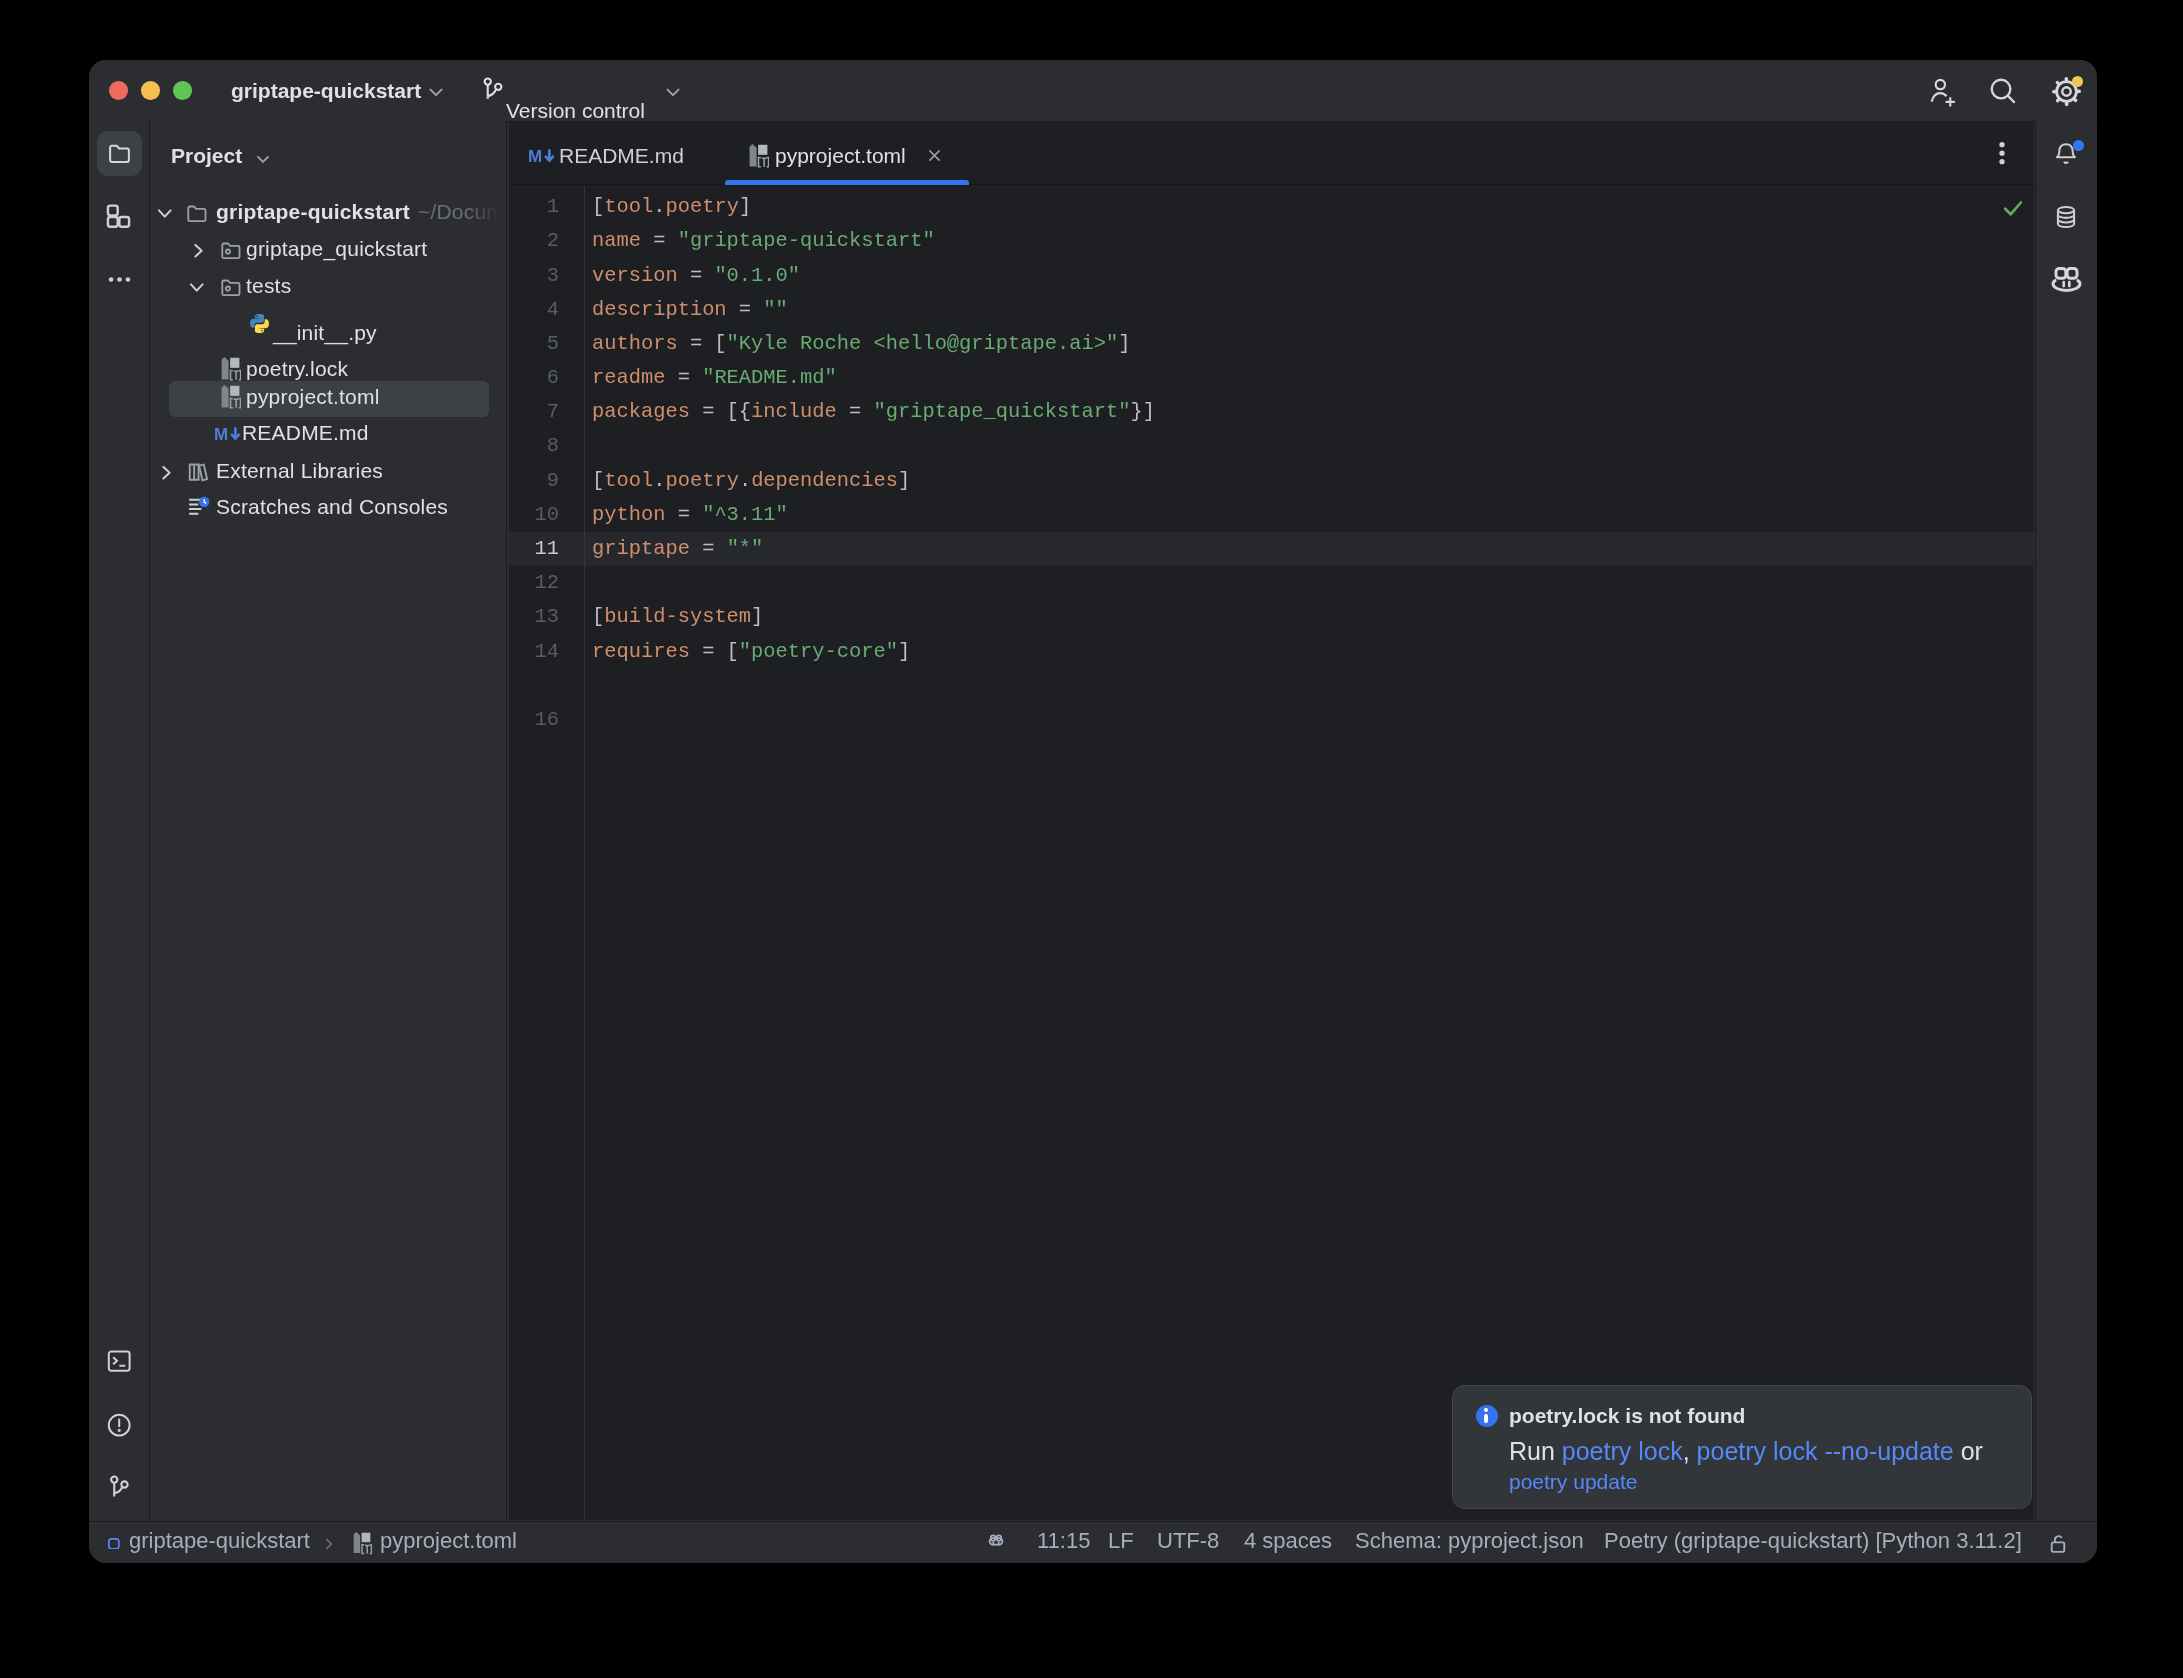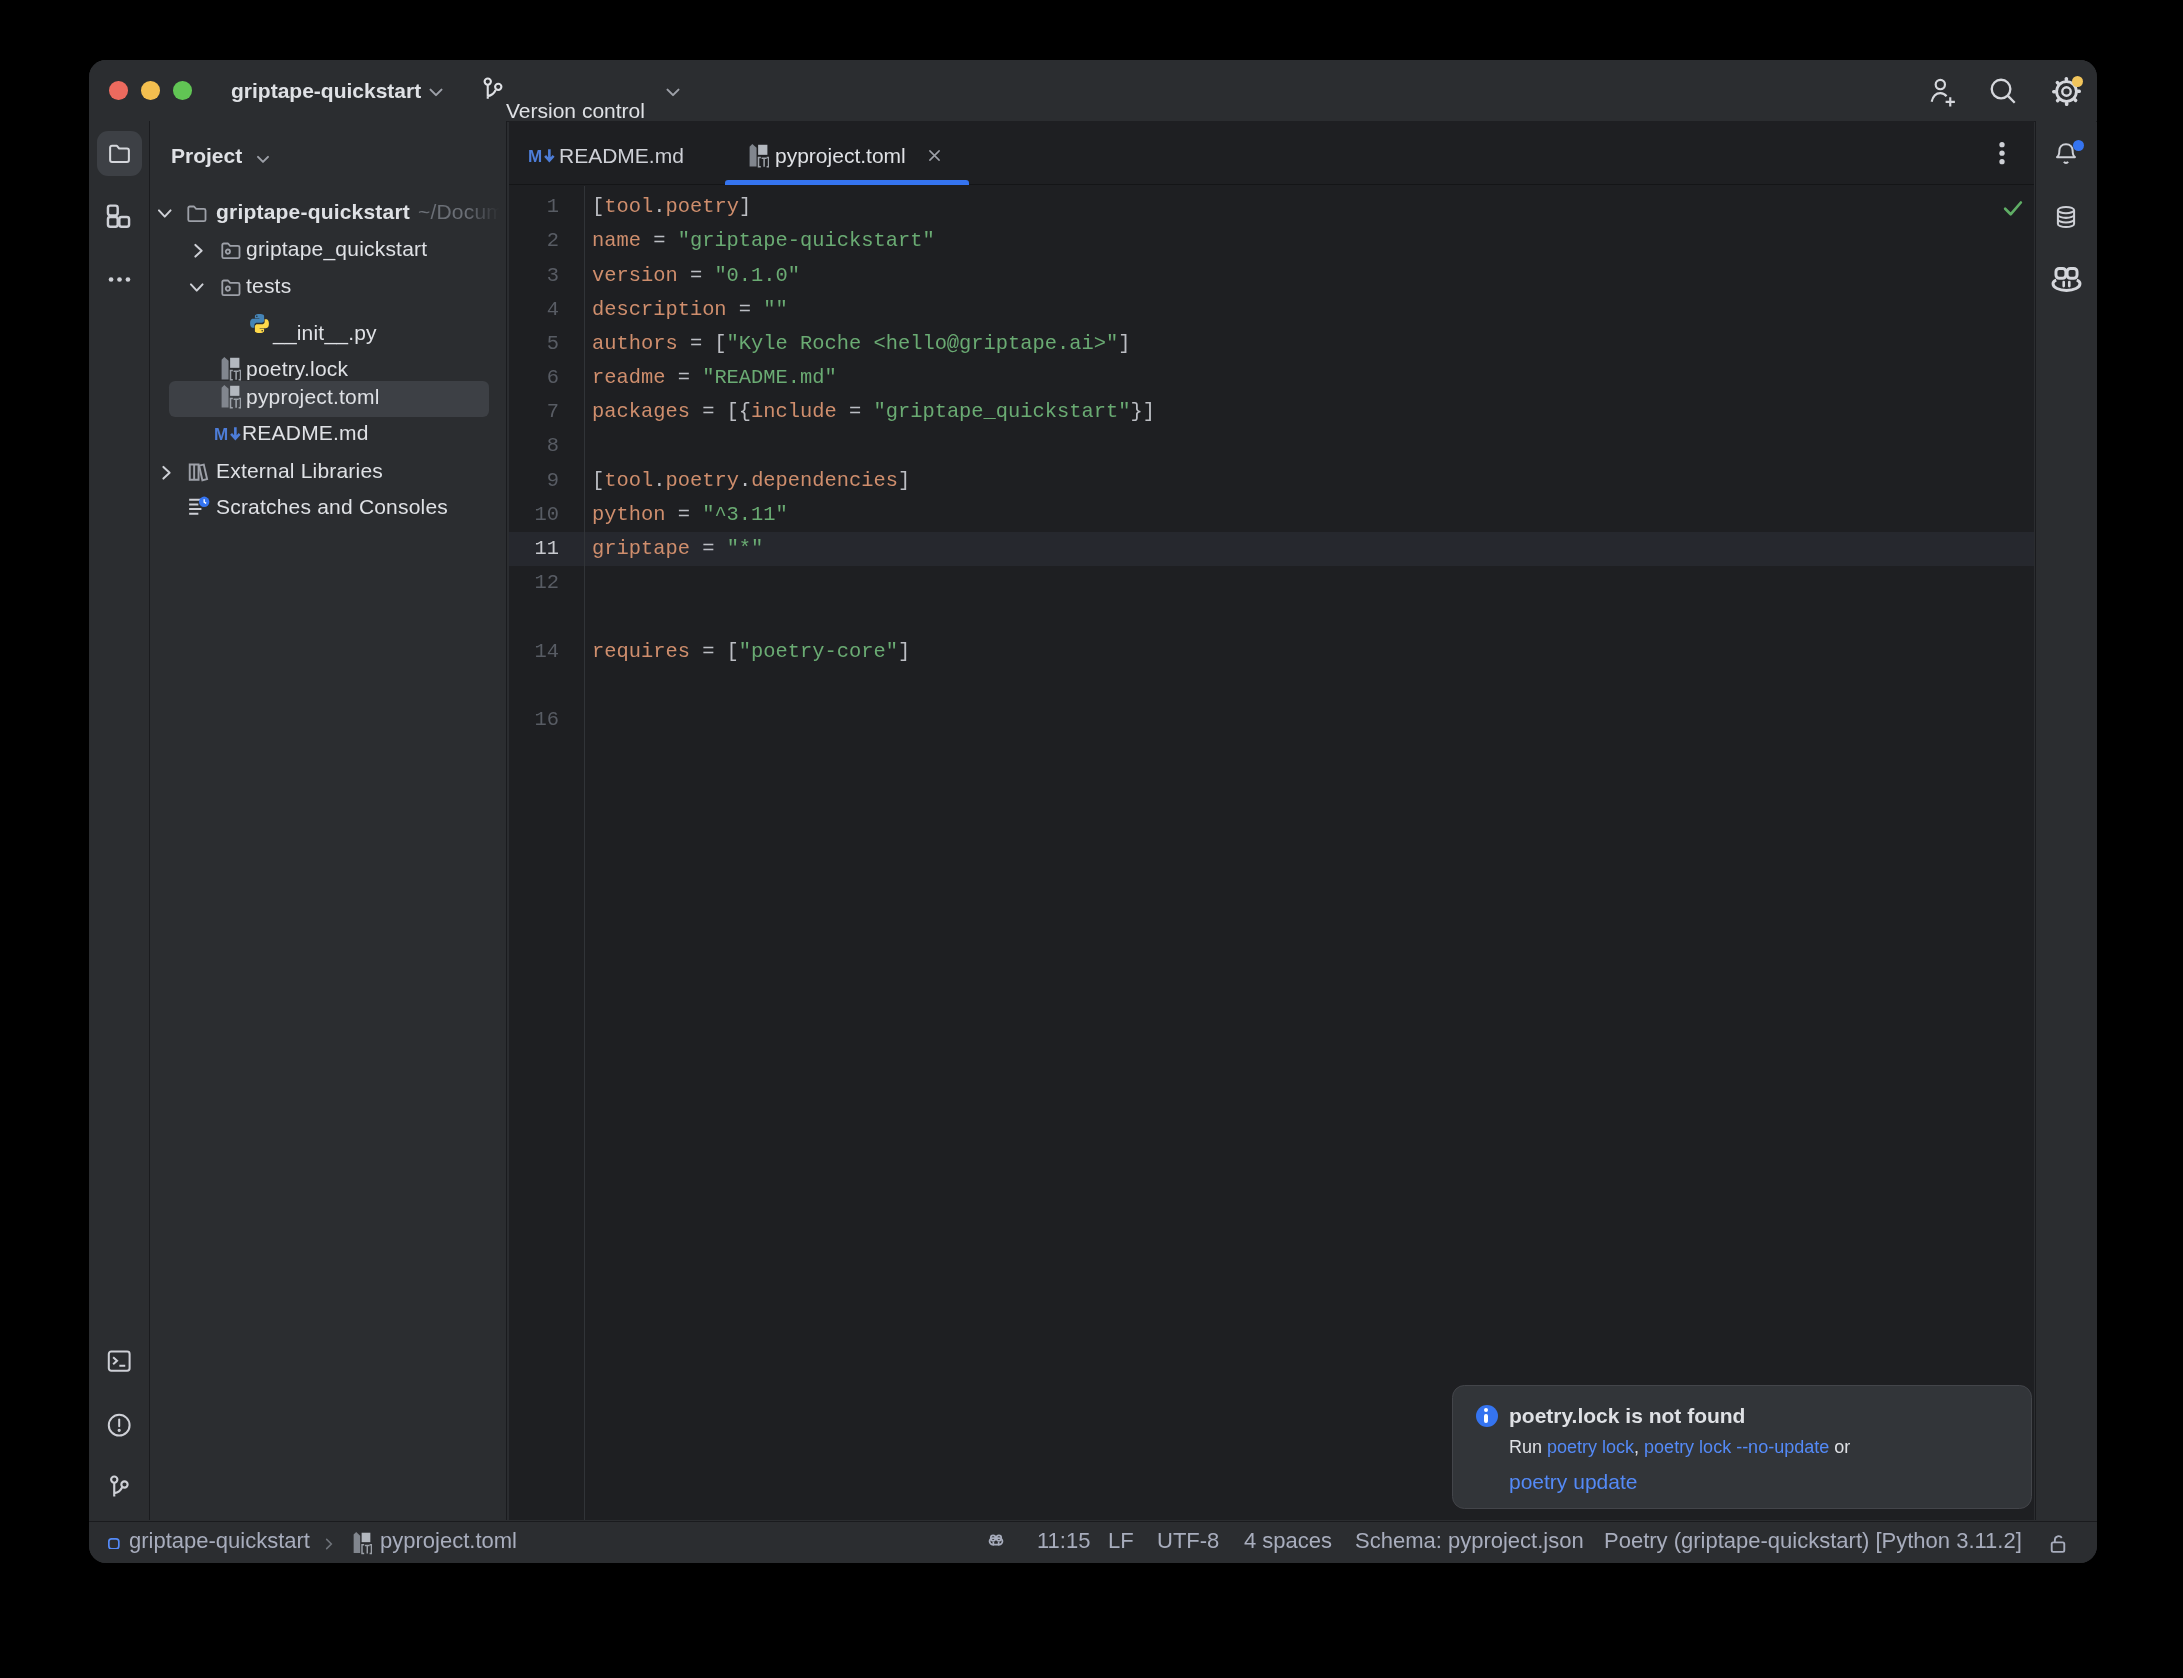--- a/index.html
+++ b/index.html
@@ -272,29 +272,30 @@
     <div class="cl" style="top:138px;"><span class="num">3</span><span class="code"><span class="o">version</span><span class="w"> = </span><span class="g">"0.1.0"</span></span></div>
     <div class="cl" style="top:172px;"><span class="num">4</span><span class="code"><span class="o">description</span><span class="w"> = </span><span class="g">""</span></span></div>
     <div class="cl" style="top:206px;"><span class="num">5</span><span class="code"><span class="o">authors</span><span class="w"> = [</span><span class="g">"Kyle Roche &lt;hello@griptape.ai&gt;"</span><span class="w">]</span></span></div>
     <div class="cl" style="top:240px;"><span class="num">6</span><span class="code"><span class="o">readme</span><span class="w"> = </span><span class="g">"README.md"</span></span></div>
     <div class="cl" style="top:274px;"><span class="num">7</span><span class="code"><span class="o">packages</span><span class="w"> = [{</span><span class="o">include</span><span class="w"> = </span><span class="g">"griptape_quickstart"</span><span class="w">}]</span></span></div>
     <div class="cl" style="top:308px;"><span class="num">8</span></div>
     <div class="cl" style="top:343px;"><span class="num">9</span><span class="code"><span class="w">[</span><span class="o">tool</span><span class="w">.</span><span class="o">poetry</span><span class="w">.</span><span class="o">dependencies</span><span class="w">]</span></span></div>
     <div class="cl" style="top:377px;"><span class="num">10</span><span class="code"><span class="o">python</span><span class="w"> = </span><span class="g">"^3.11"</span></span></div>
     <div class="cl" style="top:411px;"><span class="num" style="color:#c8cacf;">11</span><span class="code"><span class="o">griptape</span><span class="w"> = </span><span class="g">"*"</span></span></div>
     <div class="cl" style="top:445px;"><span class="num">12</span></div>
+    <div class="cl" style="top:479px;"><span class="num">13</span><span class="code"><span class="w">[</span><span class="o">build-system</span><span class="w">]</span></span></div>
     <div class="cl" style="top:514px;"><span class="num">14</span><span class="code"><span class="o">requires</span><span class="w"> = [</span><span class="g">"poetry-core"</span><span class="w">]</span></span></div>
     <div class="cl" style="top:582px;"><span class="num">16</span></div>
 
     <div class="abs" style="left:943px; top:1264px; width:580px; height:124px; background:#323539; border:0.8px solid #43454a; border-radius:12.4px;">
       <div class="abs" style="left:22.5px; top:18.6px; width:22px; height:22px; border-radius:50%; background:#3574f0;"></div>
       <div class="abs" style="left:31px; top:22px; width:3.9px; height:3.9px; border-radius:50%; background:#fff;"></div>
       <div class="abs" style="left:31px; top:28px; width:3.9px; height:9.3px; background:#fff; border-radius:1.9px;"></div>
       <div class="abs" style="left:56px; top:18px; color:#dfe1e5; font-size:21px; font-weight:700;">poetry.lock is not found</div>
-      <div class="abs" style="left:56px; top:51px; color:#dfe1e5; font-size:18px;">Run <span style="color:#548af7;">poetry lock</span>, <span style="color:#548af7;">poetry lock --no-update</span> or</div>
+      <div class="abs" style="left:56px; top:51px; color:#dfe1e5; font-size:25px;">Run <span style="color:#548af7;">poetry lock</span>, <span style="color:#548af7;">poetry lock --no-update</span> or</div>
       <div class="abs" style="left:56px; top:84px; color:#548af7; font-size:21px;">poetry update</div>
     </div>
   </div>
 
   <div id="rightstrip">
     <div class="toolbtn" style="top:10px; left:7.8px;">
       <svg width="26" height="26" viewBox="0 0 18 18" fill="none" stroke="#ced0d6" stroke-width="1.4">
           <path d="M9 2.2c3 0 4.6 2.2 4.6 4.6 0 3.4 1.6 4.4 1.6 4.4H2.8s1.6-1 1.6-4.4C4.4 4.4 6 2.2 9 2.2z" stroke-linejoin="round"></path>
           <path d="M7.6 14.4a1.6 1.6 0 0 0 2.8 0"></path>
         </svg>

